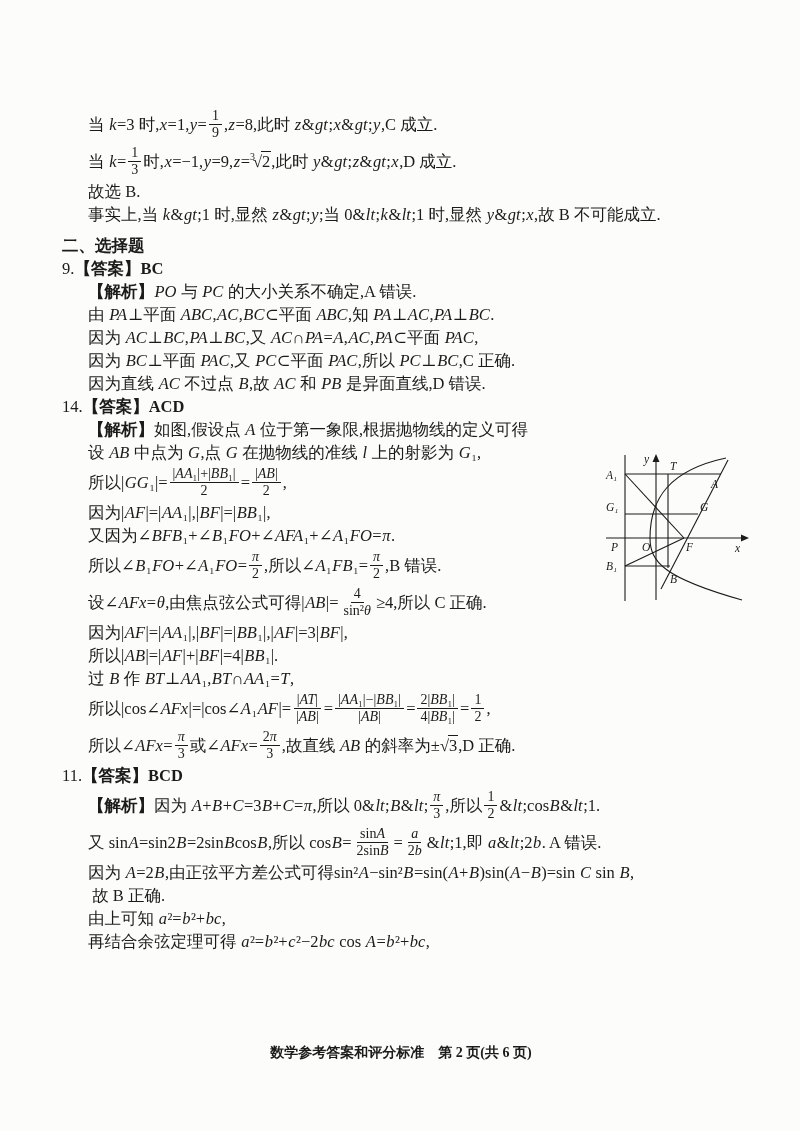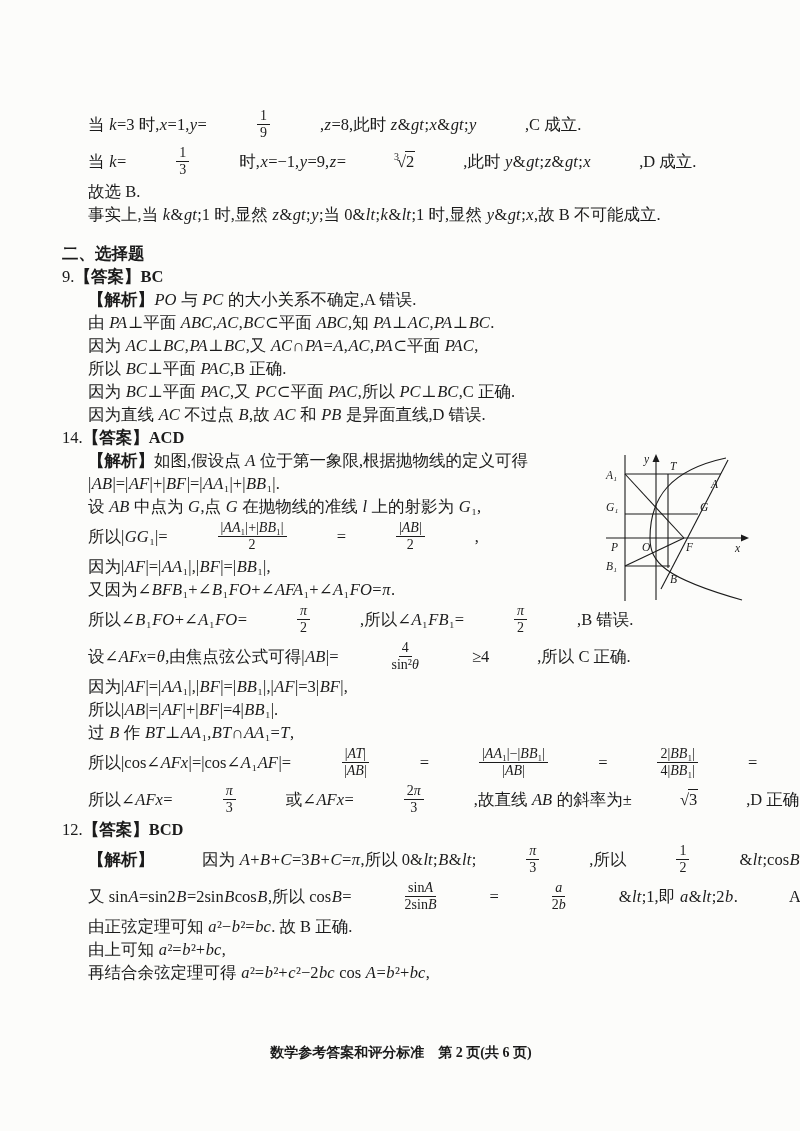--- a/index.html
+++ b/index.html
@@ -5,21 +5,21 @@
   html,body{margin:0;padding:0;}
   body{
     width:800px;height:1131px;overflow:hidden;position:relative;
     background:#fcfcfa;color:#1b1b1b;
     font-family:"Liberation Serif","DejaVu Serif",serif;
   }
   .doc{position:absolute;left:62px;top:106px;right:36px;}
   .line{display:flex;align-items:center;min-height:23px;padding-left:26px;
         font-size:16.5px;white-space:nowrap;}
   .line.l0{padding-left:0;}
-  .line.tall{min-height:37px;gap:48px;}
+  .line.tall{min-height:37px;}
   .t{white-space:pre;}
   .t i{font-family:"Liberation Serif","DejaVu Serif",serif;font-style:italic;padding:0 .5px;}
   .bd{font-weight:bold;white-space:pre;}
   .frac{display:inline-flex;flex-direction:column;align-items:center;
         vertical-align:middle;margin:1px 2px;line-height:1.12;font-size:14px;}
   .frac .fn{border-bottom:1.2px solid #1b1b1b;padding:0 3px;}
   .frac .fd{padding:0 3px;}
   .rt{white-space:pre;}
   .rt sup{font-size:10px;margin-right:-2px;}
   .rt .rad{border-top:1.2px solid #1b1b1b;margin-left:-1px;padding:0 1px;}
@@ -55,62 +55,55 @@
       <span class="t">,此时 <i>y</i>&amp;<i>gt</i>;<i>z</i>&amp;<i>gt</i>;<i>x</i></span>
       <span class="t">,D 成立.</span>
     </div>
     <div class="line">
       <span class="t">故选 B.</span>
     </div>
     <div class="line">
       <span class="t">事实上,当 <i>k</i>&amp;<i>gt</i>;1 时,显然 <i>z</i>&amp;<i>gt</i>;<i>y</i>;当 0&amp;<i>lt</i>;<i>k</i>&amp;<i>lt</i>;1 时,显然 <i>y</i>&amp;<i>gt</i>;<i>x</i></span>
       <span class="t">,故 B 不可能成立.</span>
     </div>
-    <div class="line l0" style="margin-top: 16px;">
+    <div class="line l0" style="margin-top: 8px;">
       <span class="bd">二、选择题</span>
     </div>
     <div class="line l0">
       <span class="t">9.</span>
       <span class="bd">【答案】BC</span>
     </div>
     <div class="line">
       <span class="bd">【解析】</span>
       <span class="t"><i>PO</i> 与 <i>PC</i> 的大小关系不确定</span>
       <span class="t">,A 错误.</span>
     </div>
     <div class="line">
       <span class="t">由 <i>PA</i>⊥平面 <i>ABC</i>,<i>AC</i>,<i>BC</i>⊂平面 <i>ABC</i>,知 <i>PA</i>⊥<i>AC</i>,<i>PA</i>⊥<i>BC</i>.</span>
     </div>
     <div class="line">
       <span class="t">因为 <i>AC</i>⊥<i>BC</i>,<i>PA</i>⊥<i>BC</i>,又 <i>AC</i>∩<i>PA</i>=<i>A</i>,<i>AC</i>,<i>PA</i>⊂平面 <i>PAC</i>,</span>
     </div>
     <div class="line">
-      <span class="t">所以 <i>BC</i>⊥平面 <i>PAC</i></span>
-      <span class="t">,B 正确.</span>
-    </div>
-    <div class="line">
       <span class="t">因为 <i>BC</i>⊥平面 <i>PAC</i>,又 <i>PC</i>⊂平面 <i>PAC</i>,所以 <i>PC</i>⊥<i>BC</i></span>
       <span class="t">,C 正确.</span>
     </div>
     <div class="line">
       <span class="t">因为直线 <i>AC</i> 不过点 <i>B</i>,故 <i>AC</i> 和 <i>PB</i> 是异面直线</span>
       <span class="t">,D 错误.</span>
     </div>
     <div class="line l0">
       <span class="t">14.</span>
       <span class="bd">【答案】ACD</span>
     </div>
     <div class="line">
       <span class="bd">【解析】</span>
       <span class="t">如图,假设点 <i>A</i> 位于第一象限,根据抛物线的定义可得</span>
     </div>
     <div class="line">
-      <span class="t">|<i>AB</i>|=|<i>AF</i>|+|<i>BF</i>|=|<i>AA</i>₁|+|<i>BB</i>₁|.</span>
-    </div>
-    <div class="line">
       <span class="t">设 <i>AB</i> 中点为 <i>G</i>,点 <i>G</i> 在抛物线的准线 <i>l</i> 上的射影为 <i>G</i>₁,</span>
     </div>
     <div class="line tall">
       <span class="t">所以|<i>GG</i>₁|=</span>
       <span class="frac">
         <span class="fn">|<i>AA</i>₁|+|<i>BB</i>₁|</span>
         <span class="fd">2</span>
       </span>
       <span class="t">=</span>
       <span class="frac">
@@ -188,21 +181,21 @@
       <span class="t">或∠<i>AFx</i>=</span>
       <span class="frac">
         <span class="fn">2<i>π</i></span>
         <span class="fd">3</span>
       </span>
       <span class="t">,故直线 <i>AB</i> 的斜率为±</span>
       <span class="rt">√<span class="rad">3</span></span>
       <span class="t">,D 正确.</span>
     </div>
     <div class="line l0">
-      <span class="t">12.</span>
+      <span class="t">11.</span>
       <span class="bd">【答案】BCD</span>
     </div>
     <div class="line tall">
       <span class="bd">【解析】</span>
       <span class="t">因为 <i>A</i>+<i>B</i>+<i>C</i>=3<i>B</i>+<i>C</i>=<i>π</i>,所以 0&amp;<i>lt</i>;<i>B</i>&amp;<i>lt</i>;</span>
       <span class="frac">
         <span class="fn"><i>π</i></span>
         <span class="fd">3</span>
       </span>
       <span class="t">,所以</span>
@@ -220,21 +213,23 @@
       </span>
       <span class="t">=</span>
       <span class="frac">
         <span class="fn"><i>a</i></span>
         <span class="fd">2<i>b</i></span>
       </span>
       <span class="t">&amp;<i>lt</i>;1,即 <i>a</i>&amp;<i>lt</i>;2<i>b</i>.</span>
       <span class="t"> A 错误.</span>
     </div>
     <div class="line">
-      <span class="t">由正弦定理可知 <i>a</i>²−<i>b</i>²=<i>bc</i>.</span>
+      <span class="t">因为 <i>A</i>=2<i>B</i>,由正弦平方差公式可得sin²<i>A</i>−sin²<i>B</i>=sin(<i>A</i>+<i>B</i>)sin(<i>A</i>−<i>B</i>)=sin <i>C</i> sin <i>B</i>,</span>
+    </div>
+    <div class="line">
       <span class="t"> 故 B 正确.</span>
     </div>
     <div class="line">
       <span class="t">由上可知 <i>a</i>²=<i>b</i>²+<i>bc</i>,</span>
     </div>
     <div class="line">
       <span class="t">再结合余弦定理可得 <i>a</i>²=<i>b</i>²+<i>c</i>²−2<i>bc</i> cos <i>A</i>=<i>b</i>²+<i>bc</i>,</span>
     </div>
   </div>
 

